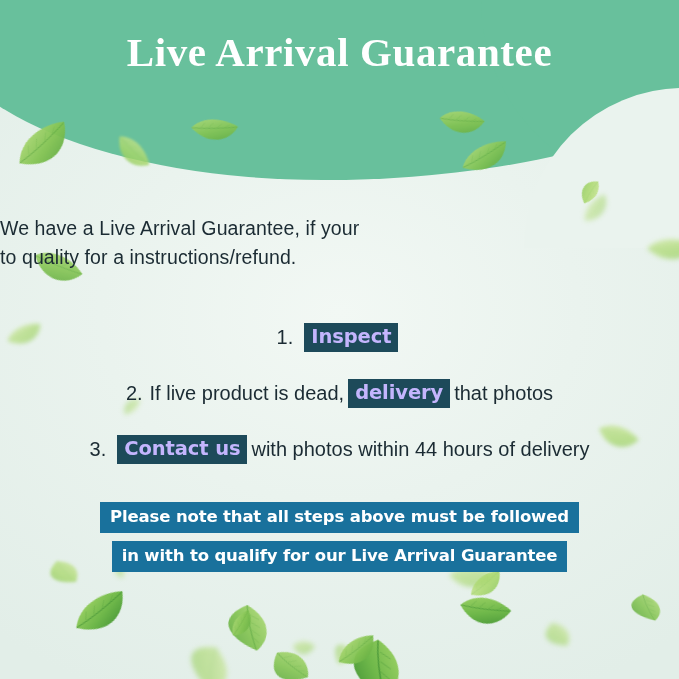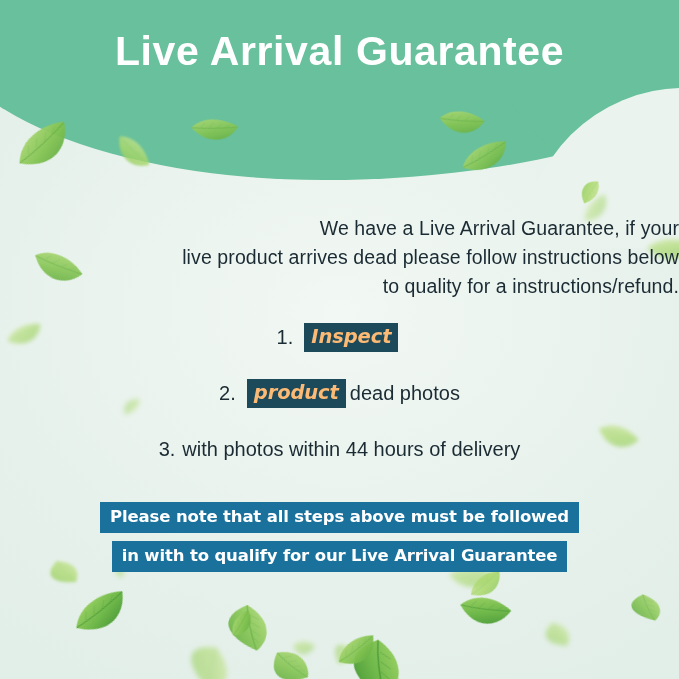--- a/index.html
+++ b/index.html
@@ -61,30 +61,30 @@
     position: absolute;
     top: 28px;
     left: 0;
     width: 679px;
     text-align: center;
     color: #ffffff;
     font-size: 41px;
     font-weight: 700;
     letter-spacing: 0.6px;
     z-index: 6;
-    font-family: Liberation Sans, sans-serif;
+    font-family: Liberation Serif, serif;
   }
 
   
   .intro {
     position: absolute;
     top: 214px;
     left: 0;
     width: 679px;
-    text-align: right;
+    text-align: left;
     color: #1b2b33;
     font-size: 19.5px;
     line-height: 29px;
     letter-spacing: 0.1px;
     z-index: 5;
   }
   .intro div { white-space: nowrap; }
 
   
   .steps {
@@ -103,29 +103,28 @@
     line-height: 34px;
     white-space: nowrap;
     margin-bottom: 22px;
   }
   .step .num { margin-right: 7px; }
   .step .pre { }
   .step .post { }
   .chip {
     display: inline-block;
     background: #1d4a5a;
-    color: #fdba74;
+    color: #c4b5fd;
     font-weight: 700;
     font-size: 19.5px;
     padding: 3px 7px 4px 7px;
     line-height: 22px;
     margin: 0 4px;
     font-family: "DejaVu Sans", "Liberation Sans", sans-serif;
     letter-spacing: -0.1px;
-    font-style: italic;
   }
 
   
   .notes {
     position: absolute;
     top: 502px;
     left: 0;
     width: 679px;
     z-index: 5;
     display: flex;
@@ -557,41 +556,42 @@
           <path d="M3,30 C34,26 66,18 96,9" stroke="#5da83f" stroke-width="1.4" fill="none" opacity="0.75"></path>
           <path d="M22,25 L28,14 M38,22 L45,11 M55,19 L63,9 M70,16 L79,8" stroke="#5da83f" stroke-width="0.9" fill="none" opacity="0.45"></path>
         </svg>
       </div>
     </div>
 
   <div class="title">Live Arrival Guarantee</div>
 
   <div class="intro">
     <div>We have a Live Arrival Guarantee, if your</div>
-    <div>live product arrives dead please follow instructions below</div>
     <div>to quality for a instructions/refund.</div>
   </div>
 
   <div class="steps">
 
     <div class="step">
       <span class="num">1.</span>
       <span class="pre"></span>
       <span class="chip">Inspect</span>
     </div>
 
     <div class="step">
       <span class="num">2.</span>
-      <span class="chip">product</span>
-      <span class="post">dead photos</span>
+      <span class="pre">If live product is dead,</span>
+      <span class="chip">delivery</span>
+      <span class="post">that photos</span>
     </div>
 
     <div class="step">
       <span class="num">3.</span>
       <span class="pre"></span>
+      <span class="chip">Contact us</span>
       <span class="post">with photos within 44 hours of delivery</span>
     </div>
 
   </div>
 
   <div class="notes">
     <div class="note-bar">Please note that all steps above must be followed</div>
     <div class="note-bar">in with to qualify for our Live Arrival Guarantee</div>
   </div>
 

